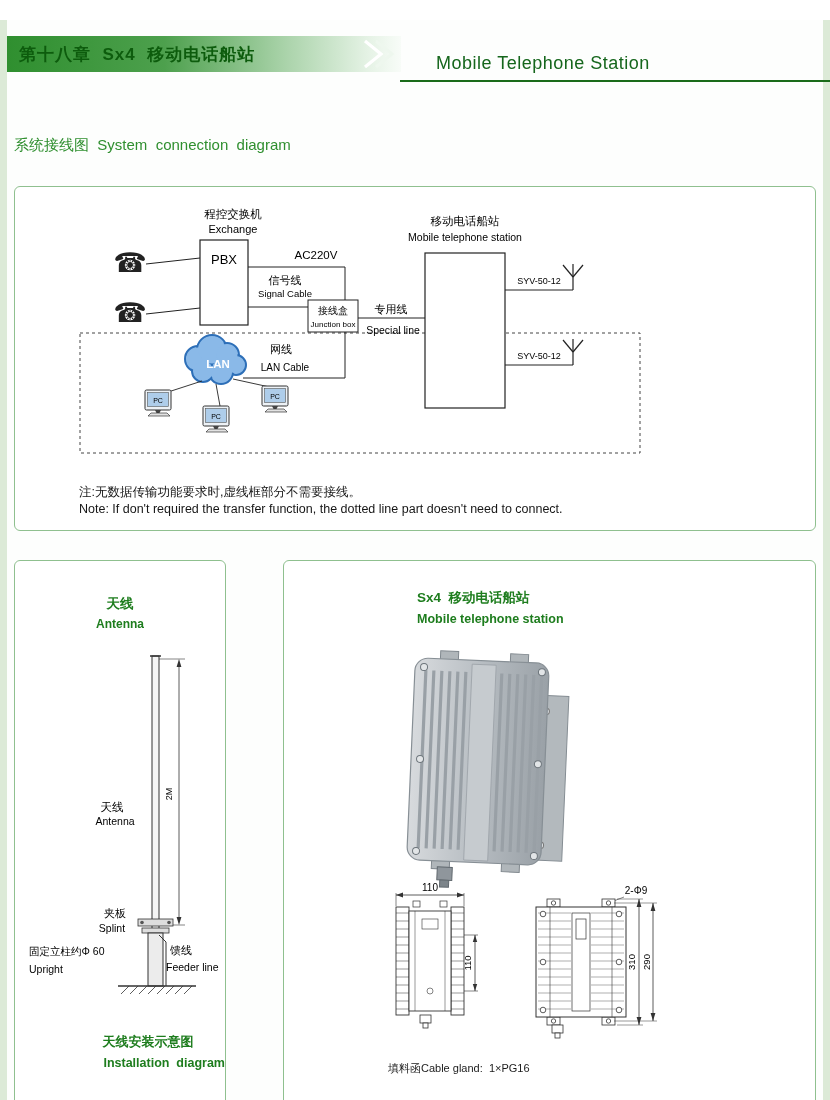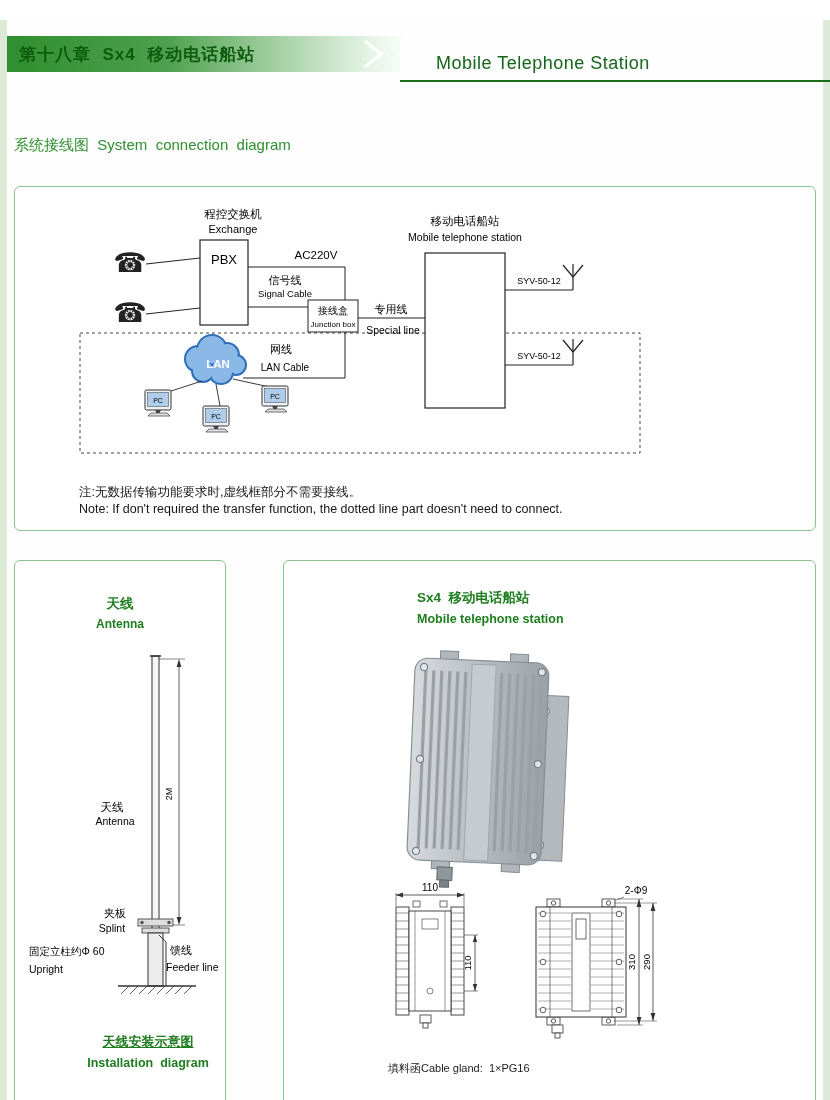--- a/index.html
+++ b/index.html
@@ -25,22 +25,22 @@
   .panel.station{left:283px;top:540px;width:533px;height:548px;}
 
   .note{position:absolute;left:64px;color:#161616;font-size:12.5px;}
   .note.zh{top:297px;}
   .note.en{top:315px;}
 
   .ant-title{position:absolute;top:34px;left:0;width:100%;text-align:center;color:#1e7d1e;}
   .ant-title .zh{font-size:13.5px;font-weight:bold;margin-bottom:4px;}
   .ant-title .en{font-size:12px;font-weight:bold;}
   .ant-caption{position:absolute;top:472px;left:0;width:100%;text-align:center;color:#1e7d1e;padding-left:56px;box-sizing:border-box;}
-  .ant-caption .zh{font-size:13px;font-weight:bold;margin-bottom:5px;text-decoration:underline;}
-  .ant-caption .en{font-size:12.5px;font-weight:bold;white-space:pre;}
+  .ant-caption .zh{font-size:13px;font-weight:bold;margin-bottom:5px;}
+  .ant-caption .en{font-size:12.5px;font-weight:bold;white-space:pre;text-align:right;}
 
   .sta-title{position:absolute;left:133px;top:28px;color:#1e7d1e;}
   .sta-title .zh{font-size:13.5px;font-weight:bold;margin-bottom:5px;white-space:pre;}
   .sta-title .en{font-size:12.5px;font-weight:bold;}
   .gland-caption{position:absolute;left:104px;top:500px;font-size:11px;color:#1b1b1b;white-space:pre;}
 
   svg{display:block;}
   svg text{font-family:"Liberation Sans","DejaVu Sans",sans-serif;}
   .abs{position:absolute;left:0;top:0;}
 </style>

